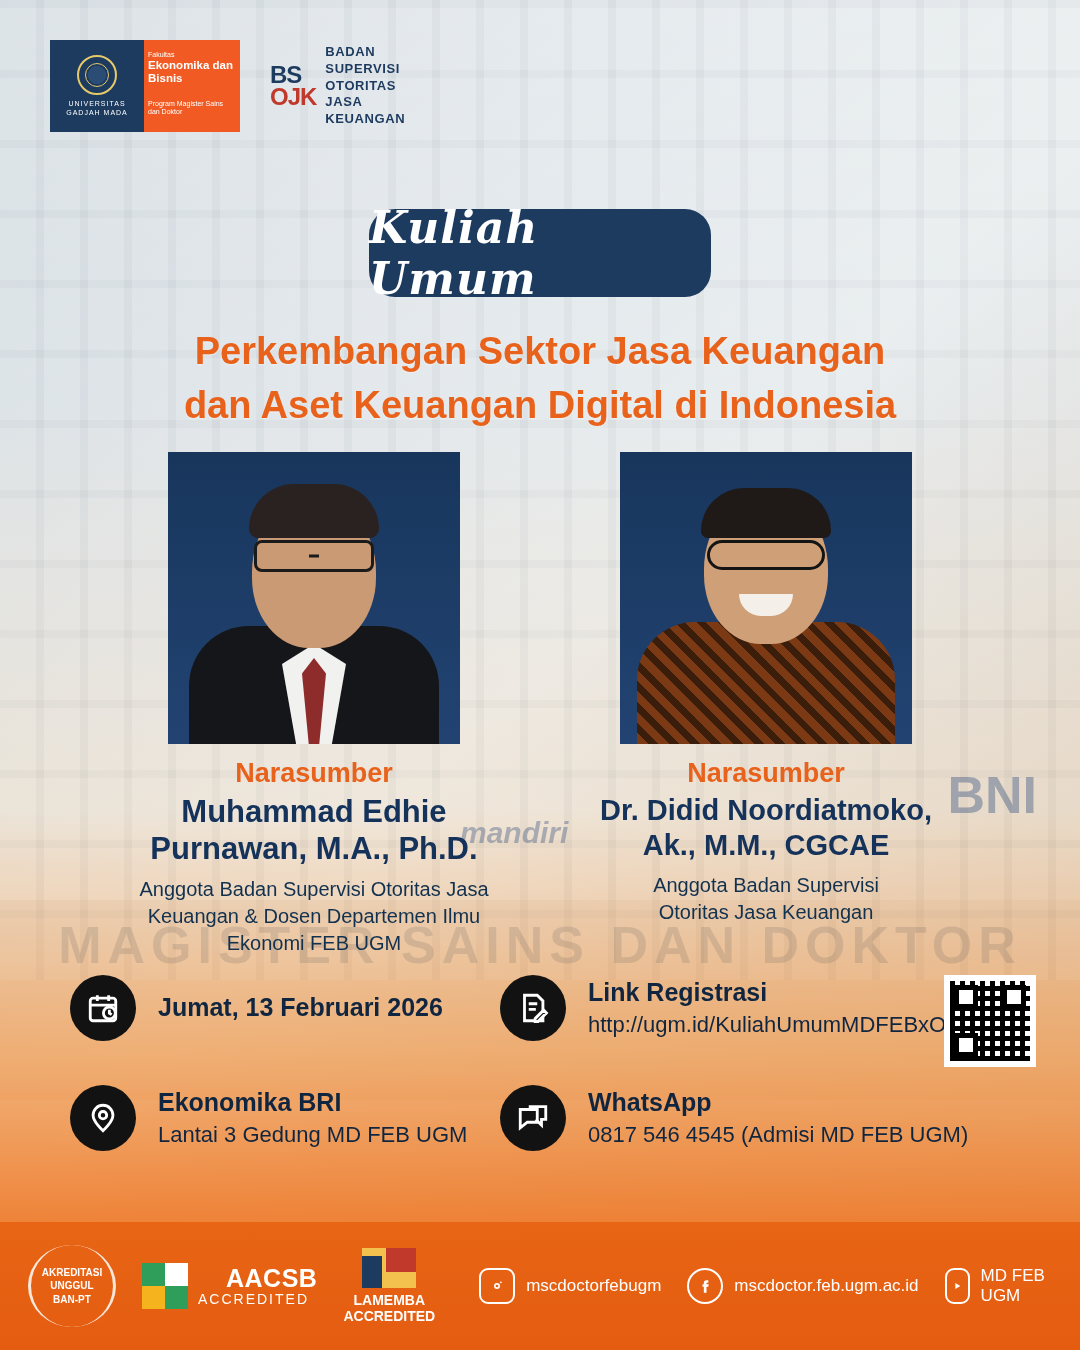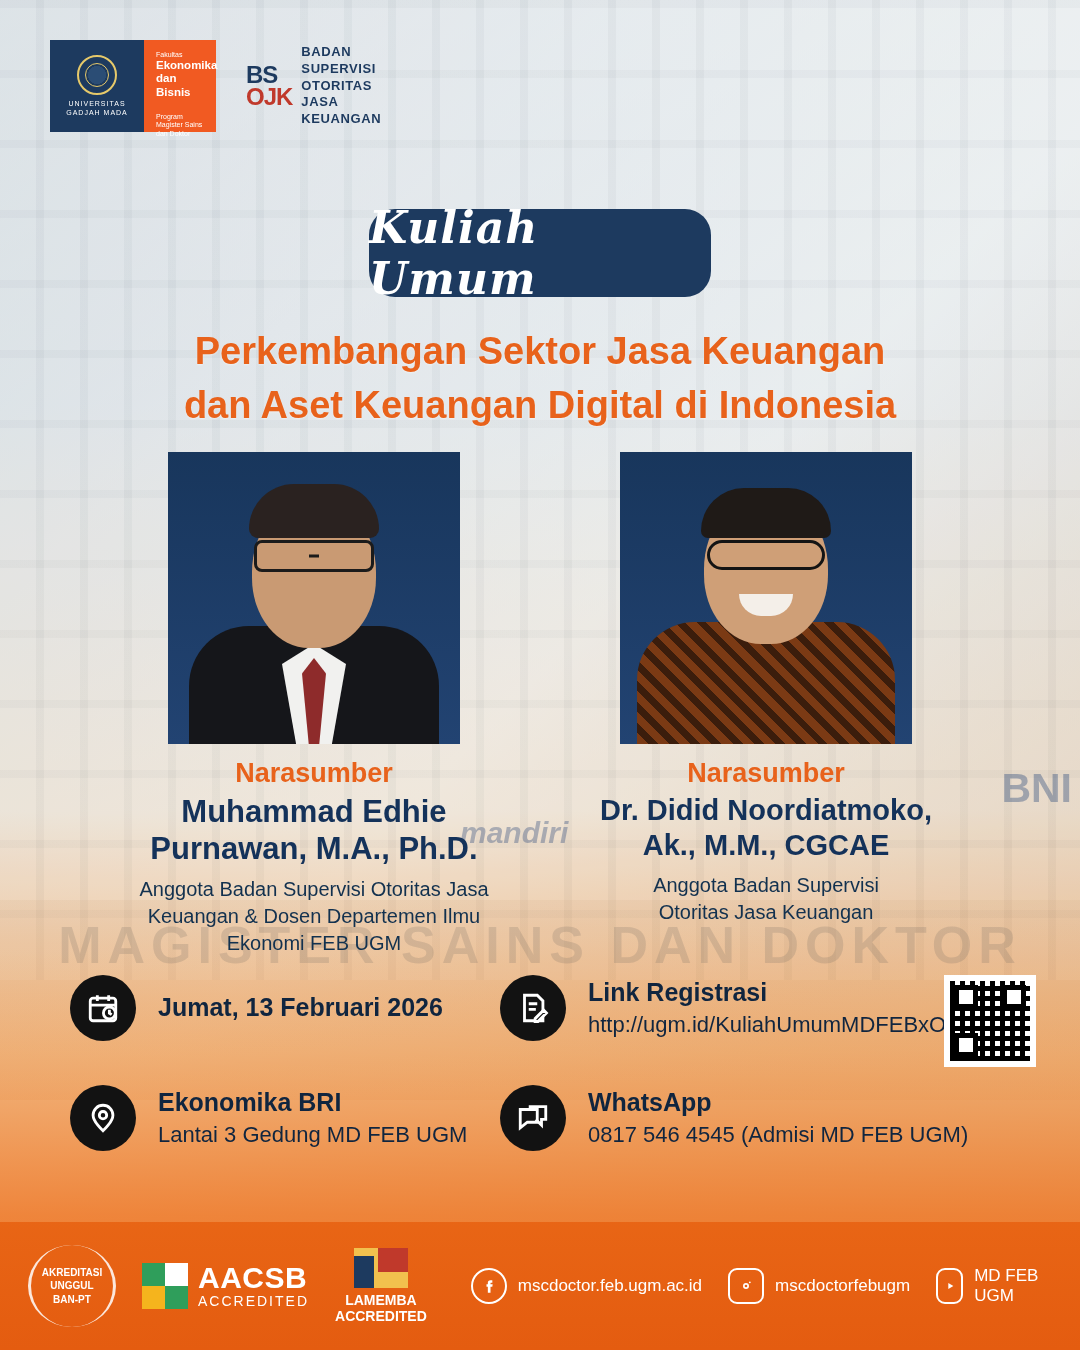--- a/index.html
+++ b/index.html
@@ -49,22 +49,22 @@
   .ugm-seal {
     width: 40px; height: 40px; border-radius: 50%;
     border: 2px solid #e6c96a; margin-bottom: 5px;
     background: radial-gradient(circle, #2b4d75 35%, #1d3a5f 36%);
     position: relative;
   }
   .ugm-seal::after {
     content: ""; position: absolute; inset: 6px; border: 1px solid #e6c96a; border-radius: 50%;
   }
   .logo-feb {
-    width: 72px; height: 92px; background: #f15a22; color: #fff;
-    padding: 10px 12px; font-size: 8.5px; line-height: 1.3;
+    width: 96px; height: 92px; background: #f15a22; color: #fff;
+    padding: 10px 4px; font-size: 8.5px; line-height: 1.3;
   }
   .logo-feb .f1 { font-size: 7px; }
   .logo-feb .f2 { font-size: 11.5px; font-weight: bold; line-height: 1.15; margin-bottom: 14px; }
   .logo-feb .f3 { font-size: 7px; line-height: 1.2; }
   .logo-bsojk { display: flex; align-items: center; gap: 9px; margin-left: 30px; }
   .bs-ojk-mark { color: #1d3a5f; font-weight: bold; font-size: 24px; line-height: 0.92; letter-spacing: -1px; }
   .bs-ojk-mark .ojk { color: #c0392b; }
   .bs-ojk-text { color: #1d3a5f; font-size: 13px; font-weight: bold; line-height: 1.28; letter-spacing: 0.6px; }
 
   
@@ -144,21 +144,21 @@
     display: flex; align-items: center; padding: 0 28px; gap: 10px;
   }
   .accred { display: flex; align-items: center; gap: 26px; }
   .ban-pt { width: 88px; height: 82px; color: #fff; text-align: center; font-size: 10px; font-weight: bold; line-height: 1.35;
             display:flex; flex-direction:column; align-items:center; justify-content:center; position: relative;}
   .ban-pt .laurel { position:absolute; inset:0; border-left: 3px solid rgba(255,255,255,.85); border-right:3px solid rgba(255,255,255,.85);
                     border-radius: 50%; }
   .aacsb { display: flex; align-items: center; gap: 10px; }
   .aacsb-mark { width: 46px; height: 46px; display: grid; grid-template-columns: 1fr 1fr; grid-template-rows: 1fr 1fr; }
   .aacsb-mark i { display: block; }
-  .aacsb-text b { display: block; color: #fff; font-size: 30px; font-weight: bold; letter-spacing: 0.5px; line-height: 1; }
+  .aacsb-text b { display: block; color: #fff; font-size: 25px; font-weight: bold; letter-spacing: 0.5px; line-height: 1; margin-left: 28px; }
   .aacsb-text span { display: block; color: #fff; font-size: 14px; letter-spacing: 2px; }
   .lamemba { text-align: center; color: #fff; font-size: 14px; font-weight: bold; line-height: 1.15; }
   .lamemba .mark { width: 54px; height: 40px; margin: 0 auto 4px;
                    background: linear-gradient(135deg,#f2c14e 0 50%, #f2c14e 50%); position: relative; }
   .lamemba .mark::before { content:""; position:absolute; left:0; top:8px; width:20px; height:32px; background:#1d3a5f; }
   .lamemba .mark::after { content:""; position:absolute; right:0; top:0; width:30px; height:24px; background:#c0392b; }
   .socials { display: flex; align-items: center; gap: 26px; margin-left: 34px; }
   .social { display: flex; align-items: center; gap: 11px; color: #fff; font-size: 17px; }
   .sico { width: 36px; height: 36px; border: 2px solid #fff; border-radius: 9px;
           display: flex; align-items: center; justify-content: center; }
@@ -167,21 +167,21 @@
 </style>
 </head>
 <body>
 
 <div id="poster">
   <div class="bg-building"></div>
   <div class="bg-ground"></div>
 
   <div class="ghost-text" style="top:915px;">MAGISTER SAINS DAN DOKTOR</div>
   <div style="position:absolute;left:460px;top:816px;font-size:30px;color:rgba(40,70,120,.35);font-style:italic;font-weight:bold;">mandiri</div>
-  <div style="position:absolute;right:8px;top:765px;font-size:41px;color:rgba(40,70,120,.38);font-weight:bold;">BNI</div>
+  <div style="position:absolute;right:43px;top:765px;font-size:52px;color:rgba(40,70,120,.38);font-weight:bold;">BNI</div>
 
   <div class="logos">
     <div class="logo-ugm">
       <div class="ugm-seal"></div>
       <div>UNIVERSITAS</div>
       <div>GADJAH MADA</div>
     </div>
     <div class="logo-feb">
       <div class="f1">Fakultas</div>
       <div class="f2">Ekonomika dan Bisnis</div>
@@ -325,39 +325,39 @@
         </div>
       </div>
       <div class="lamemba">
         <div class="mark"></div>
         <div style="white-space:pre-line;">LAMEMBA
 ACCREDITED</div>
       </div>
     </div>
     <div class="socials">
       <div class="social">
+        <div class="sico">
+          <svg viewBox="0 0 24 24">
+              <path d="M12 8.4a3.6 3.6 0 100 7.2 3.6 3.6 0 000-7.2zm0 2a1.6 1.6 0 110 3.2 1.6 1.6 0 010-3.2z"></path>
+              <circle cx="16.6" cy="7.6" r="1.1"></circle>
+            </svg>
+        </div>
+        <span>mscdoctorfebugm</span>
+      </div>
+      <div class="social">
         <div class="sico round">
           <svg viewBox="0 0 24 24">
               <path d="M14 8h2V5h-2.3C11.6 5 10.6 6.3 10.6 8v2H9v3h1.6v7h3.2v-7H16l.4-3h-2.6V8.6c0-.4.2-.6.2-.6z"></path>
             </svg>
         </div>
         <span>mscdoctor.feb.ugm.ac.id</span>
       </div>
       <div class="social">
         <div class="sico">
           <svg viewBox="0 0 24 24">
-              <path d="M12 8.4a3.6 3.6 0 100 7.2 3.6 3.6 0 000-7.2zm0 2a1.6 1.6 0 110 3.2 1.6 1.6 0 010-3.2z"></path>
-              <circle cx="16.6" cy="7.6" r="1.1"></circle>
-            </svg>
-        </div>
-        <span>mscdoctorfebugm</span>
-      </div>
-      <div class="social">
-        <div class="sico">
-          <svg viewBox="0 0 24 24">
               <path d="M10 8.5l6 3.5-6 3.5z"></path>
             </svg>
         </div>
         <span>MD FEB UGM</span>
       </div>
     </div>
   </div>
 </div>
 
 </body></html>

